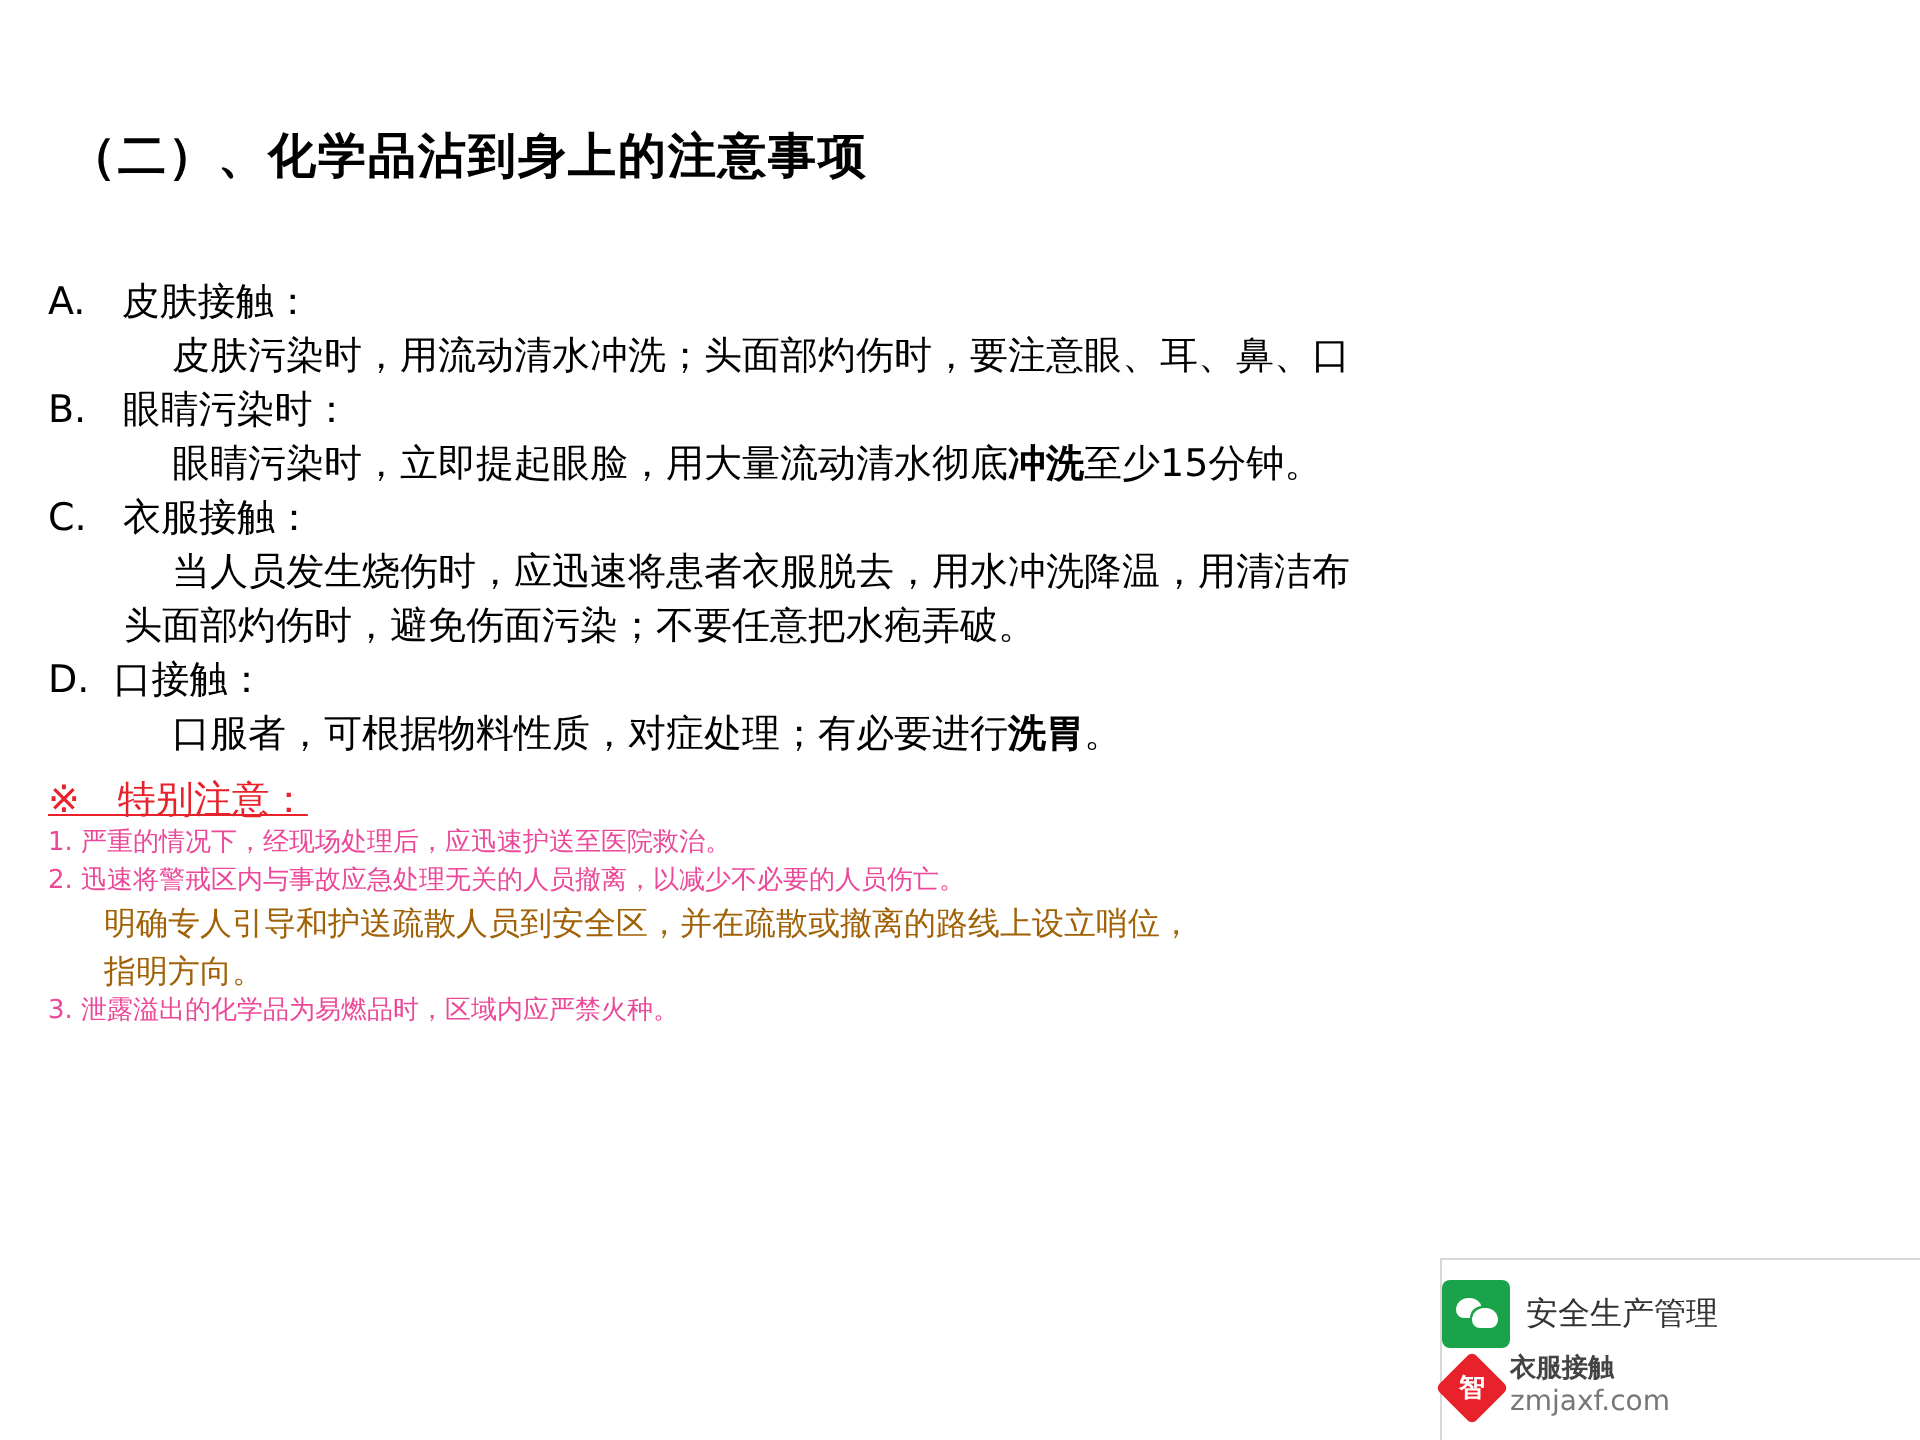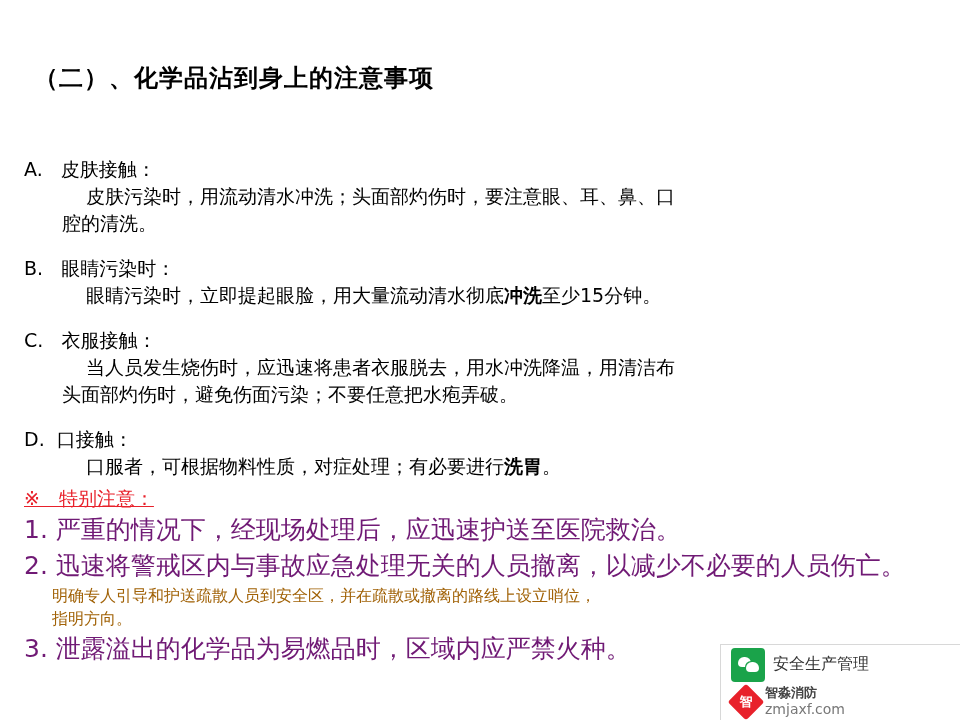--- a/index.html
+++ b/index.html
@@ -39,66 +39,65 @@
   .item {
     font-size: 19px;
     color: #000000;
     line-height: 1.42;
     white-space: nowrap;
   }
   .item-label {
     display: inline-block;
   }
   .item-head {
-    margin-top: 18px;
+    margin-top: 0;
   }
   .indent1 {
     padding-left: 62px;
   }
   .indent2 {
     padding-left: 38px;
   }
   .bold-inline {
     font-weight: bold;
   }
   .note-header {
     color: #e8212b;
     font-size: 19px;
     margin-top: 6px;
     white-space: nowrap;
     text-decoration: underline;
   }
   .red-item {
-    color: #701a75;
-    font-size: 25px;
+    color: #ec4899;
+    font-size: 13px;
     line-height: 1.45;
     white-space: nowrap;
   }
   .red-cont {
     color: #a16207;
     font-size: 16px;
     line-height: 1.45;
     padding-left: 28px;
     white-space: nowrap;
   }
 
   
   .wm-card {
     position: absolute;
     right: 0px;
     bottom: 0px;
     width: 240px;
-    height: 76px;
+    height: 91px;
     background: #ffffff;
     border-top: 1px solid #d8d8d8;
     border-left: 1px solid #d8d8d8;
     display: flex;
     flex-direction: column;
     justify-content: center;
-    padding-left: 10px;
     box-sizing: border-box;
   }
   .wm-row {
     display: flex;
     align-items: center;
     gap: 8px;
   }
   .wm-qr {
     width: 34px;
     height: 34px;
@@ -182,21 +181,20 @@
 
   <div class="title">（二）、化学品沾到身上的注意事项</div>
 
   <div class="body-block">
 
     <div class="item item-head">
       <span class="item-label">A.</span>
       &nbsp;&nbsp;<span>皮肤接触：</span>
     </div>
     <div class="item indent1">皮肤污染时，用流动清水冲洗；头面部灼伤时，要注意眼、耳、鼻、口</div>
-    <div class="item indent2">腔的清洗。</div>
 
     <div class="item item-head">
       <span class="item-label">B.</span>
       &nbsp;&nbsp;<span>眼睛污染时：</span>
     </div>
     <div class="item indent1">
       <span>眼睛污染时，立即提起眼脸，用大量流动清水彻底</span><span class="bold-inline">冲洗</span><span>至少15分钟。</span>
     </div>
 
     <div class="item item-head">
@@ -238,19 +236,19 @@
   <div class="wm-card">
     <div class="wm-row">
       <div class="wm-qr"></div>
       <div class="wm-name">安全生产管理</div>
     </div>
     <div class="wm-sub">
       <div class="wm-logo">
           <span>智</span>
         </div>
       <div class="wm-texts">
-        <div class="wm-brand">智淼消防</div>
+        <div class="wm-brand">衣服接触</div>
         <div class="wm-url">zmjaxf.com</div>
       </div>
     </div>
   </div>
 
 </div>
 
 </body></html>

